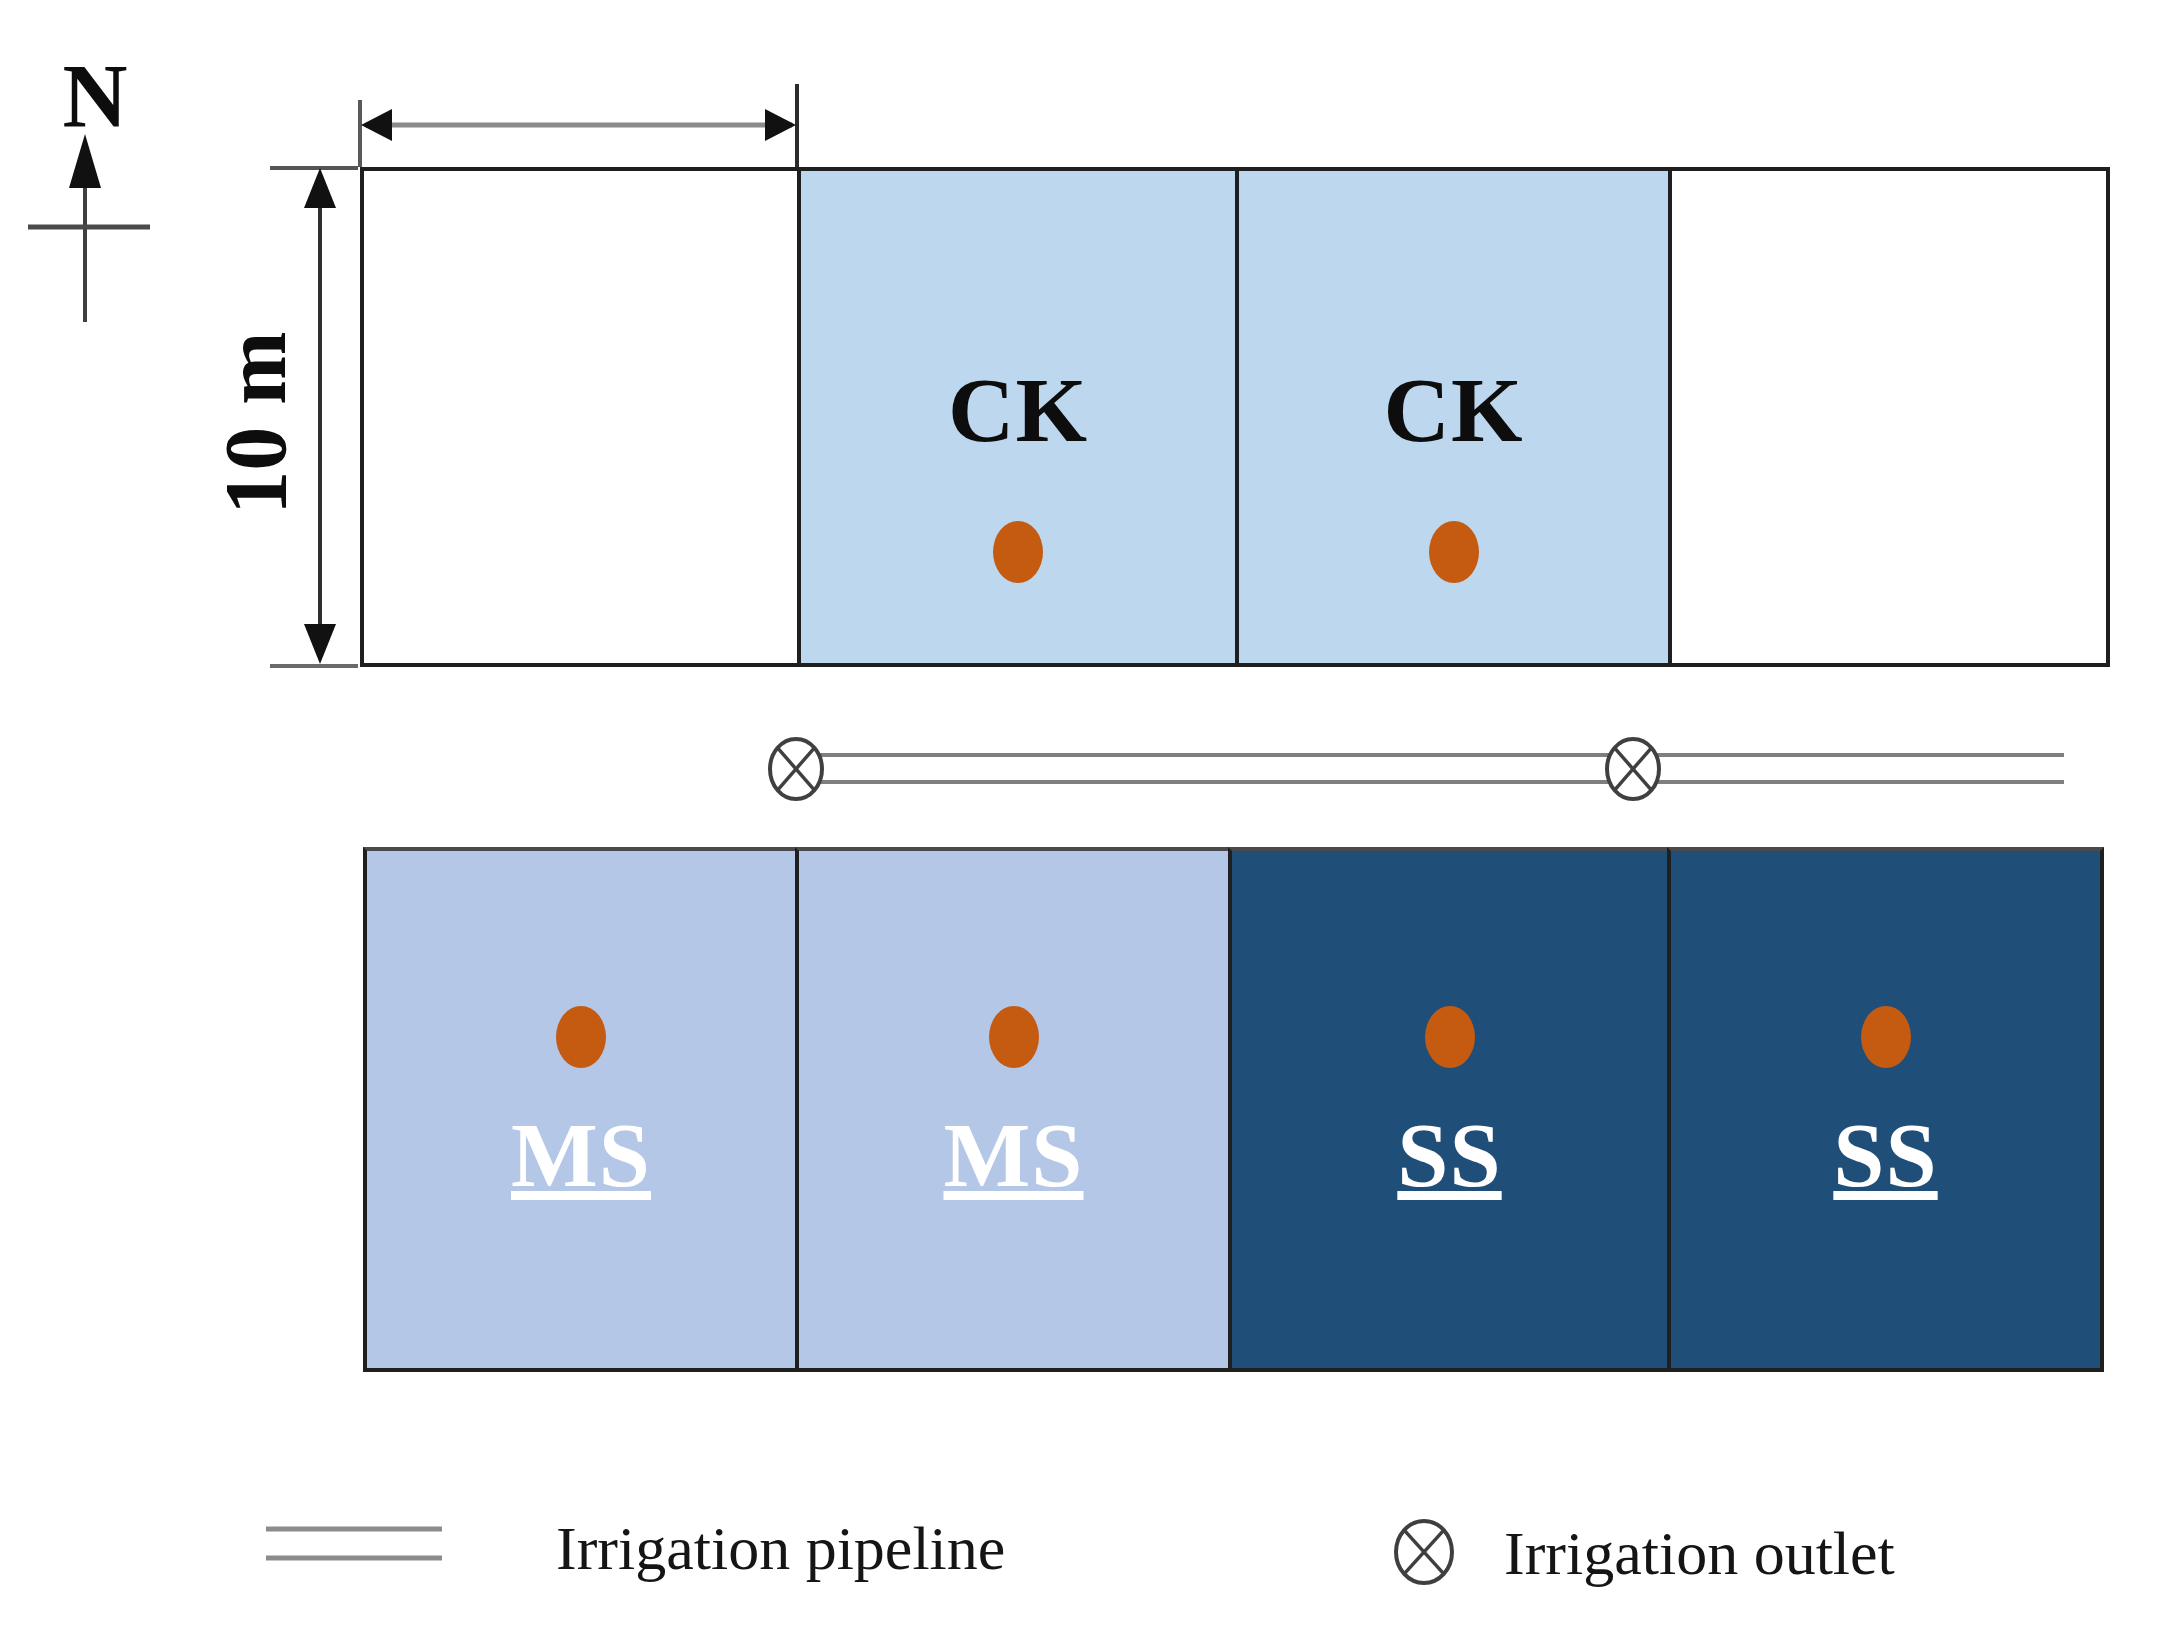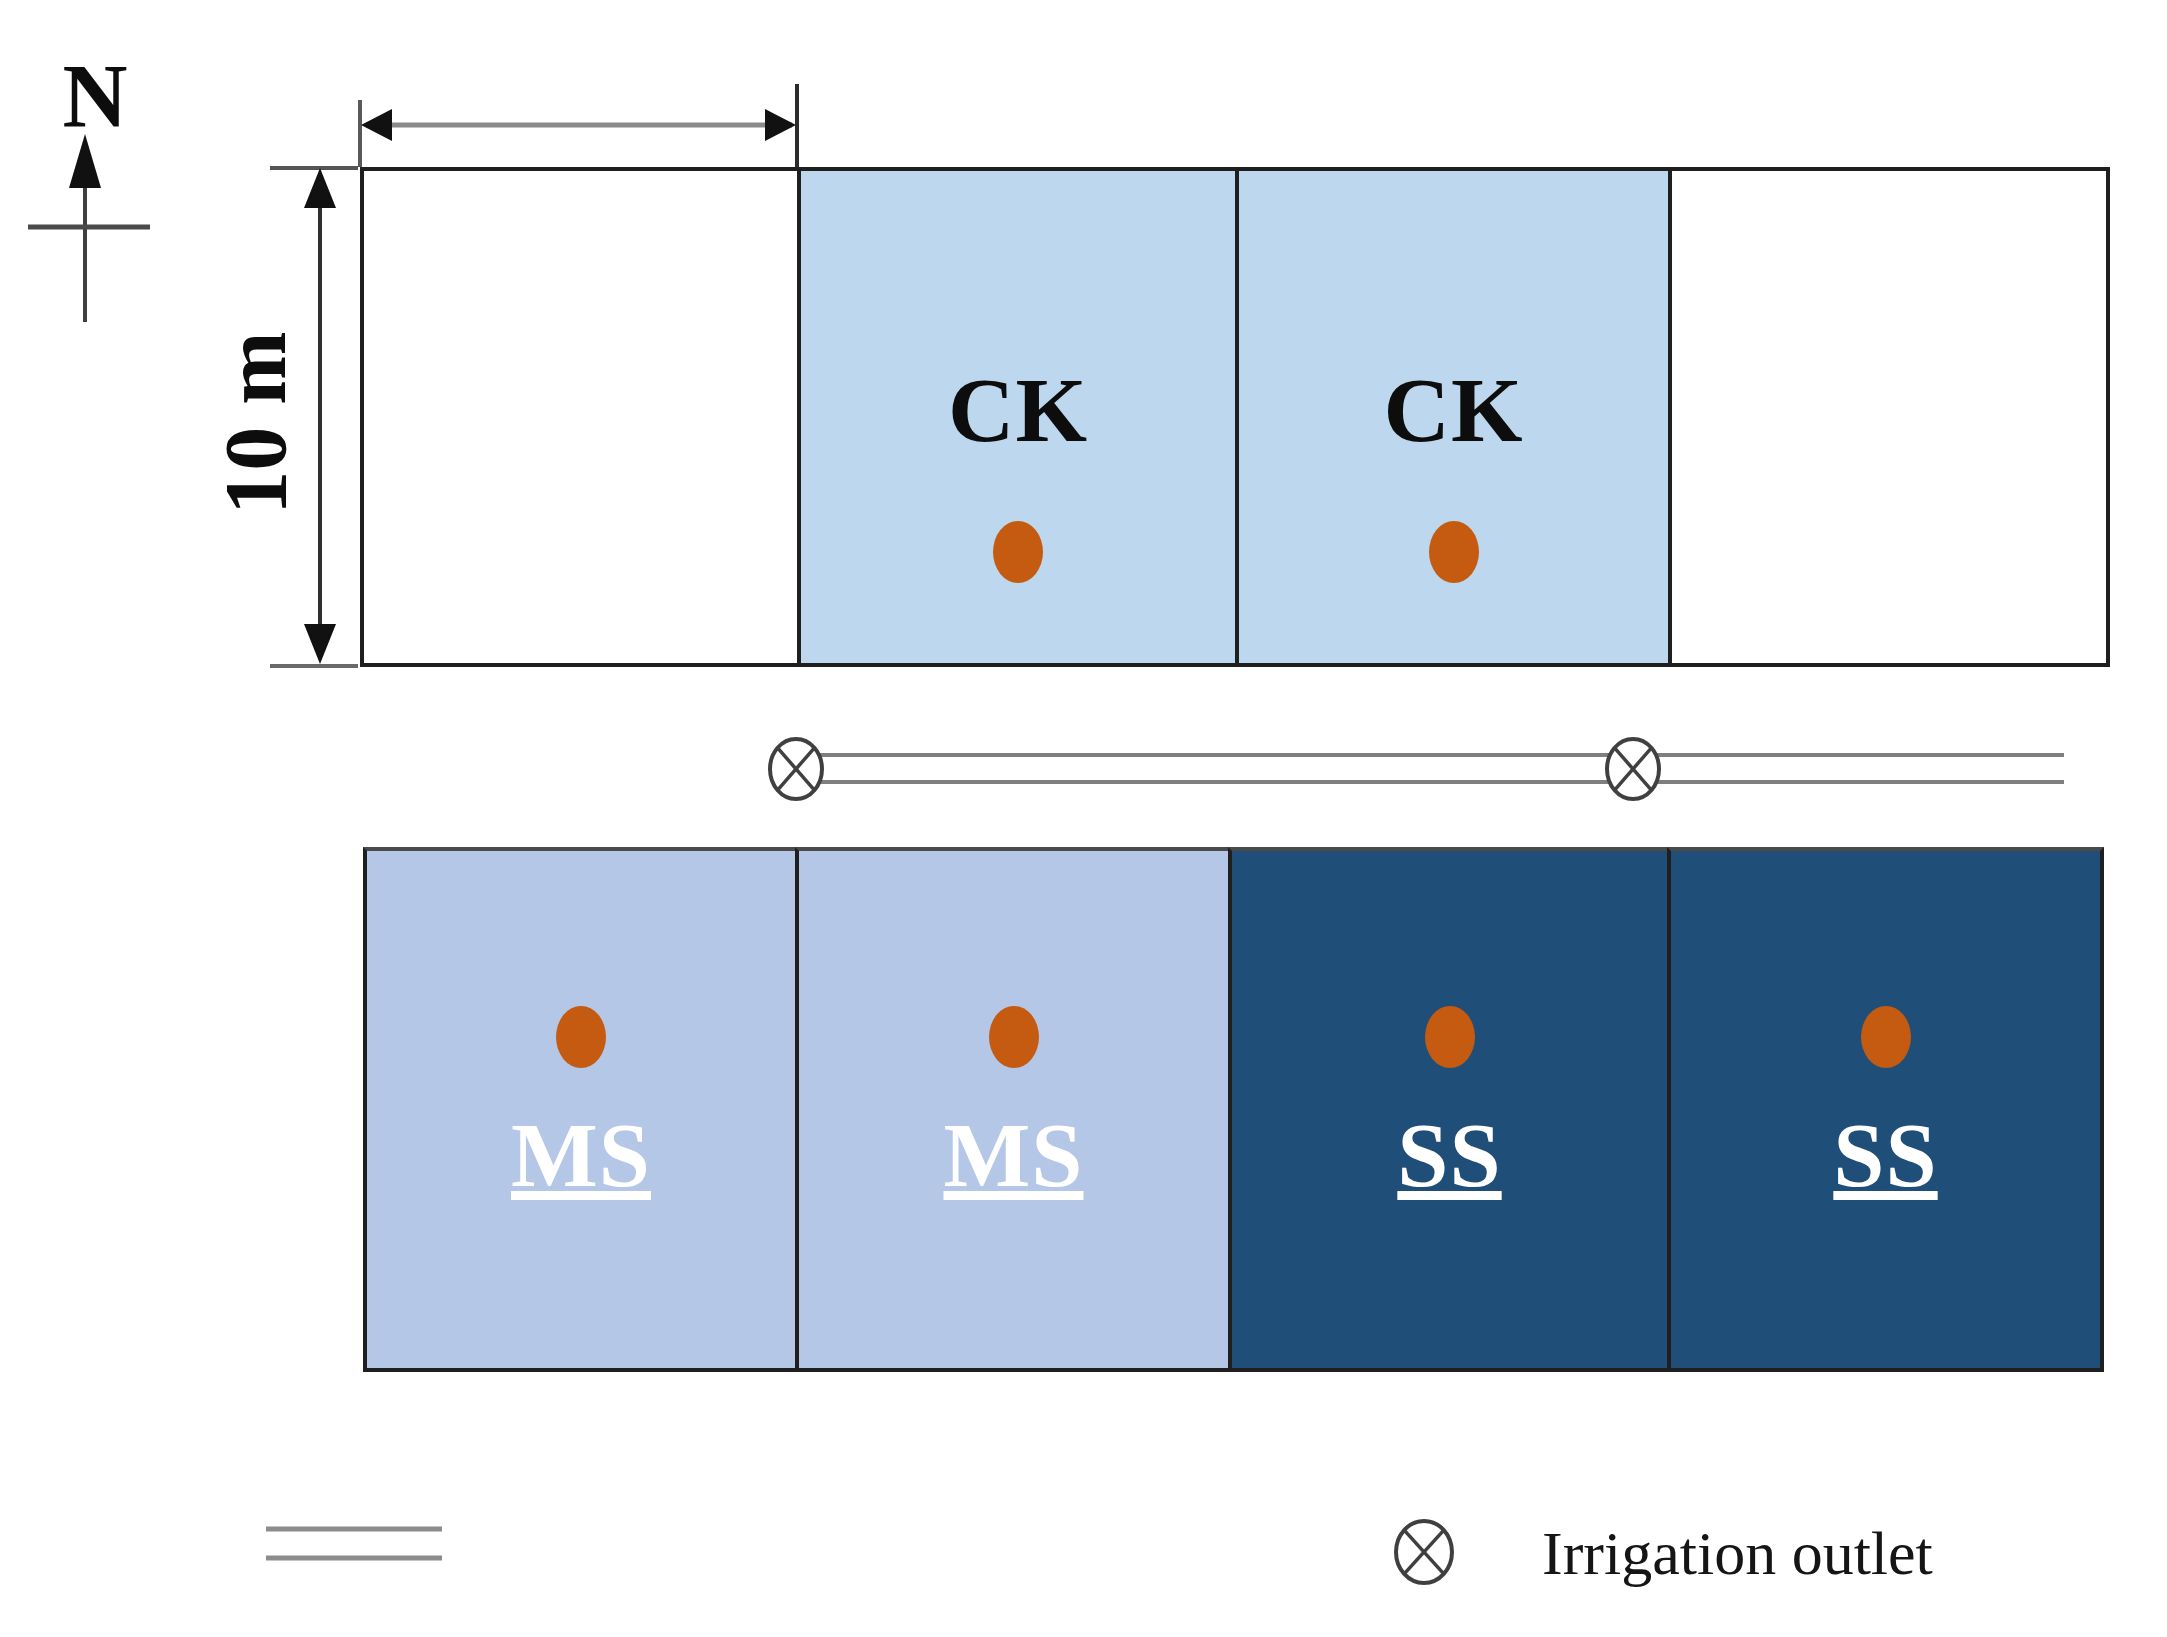--- a/index.html
+++ b/index.html
@@ -68,21 +68,21 @@
 
   
   .legend-label {
     position: absolute;
     font-size: 62px;
     line-height: 1;
     color: #151515;
     white-space: nowrap;
   }
   #legend-pipeline-label { left: 556px; top: 1517px; }
-  #legend-outlet-label { left: 1542px; top: 1522px; }
+  #legend-outlet-label { left: 1504px; top: 1522px; }
 
   
   #overlay {
     position: absolute;
     left: 0; top: 0;
     width: 2167px;
     height: 1637px;
     pointer-events: none;
   }
 </style>
@@ -170,15 +170,16 @@
     <g>
       <ellipse cx="1424" cy="1552" rx="28" ry="31" fill="#ffffff" stroke="#3f3f3f" stroke-width="4"></ellipse>
       <line x1="1404.2" y1="1530.1" x2="1443.8" y2="1573.9" stroke="#3f3f3f" stroke-width="3.5"></line>
       <line x1="1443.8" y1="1530.1" x2="1404.2" y2="1573.9" stroke="#3f3f3f" stroke-width="3.5"></line>
     </g>
   </svg>
 
   <div class="dim-label" id="north-label">N</div>
   <div class="dim-label" id="height-label">10 m</div>
 
+  <div class="legend-label" id="legend-pipeline-label">Irrigation pipeline</div>
   <div class="legend-label" id="legend-outlet-label">Irrigation outlet</div>
 
 </div>
 
 </body></html>

